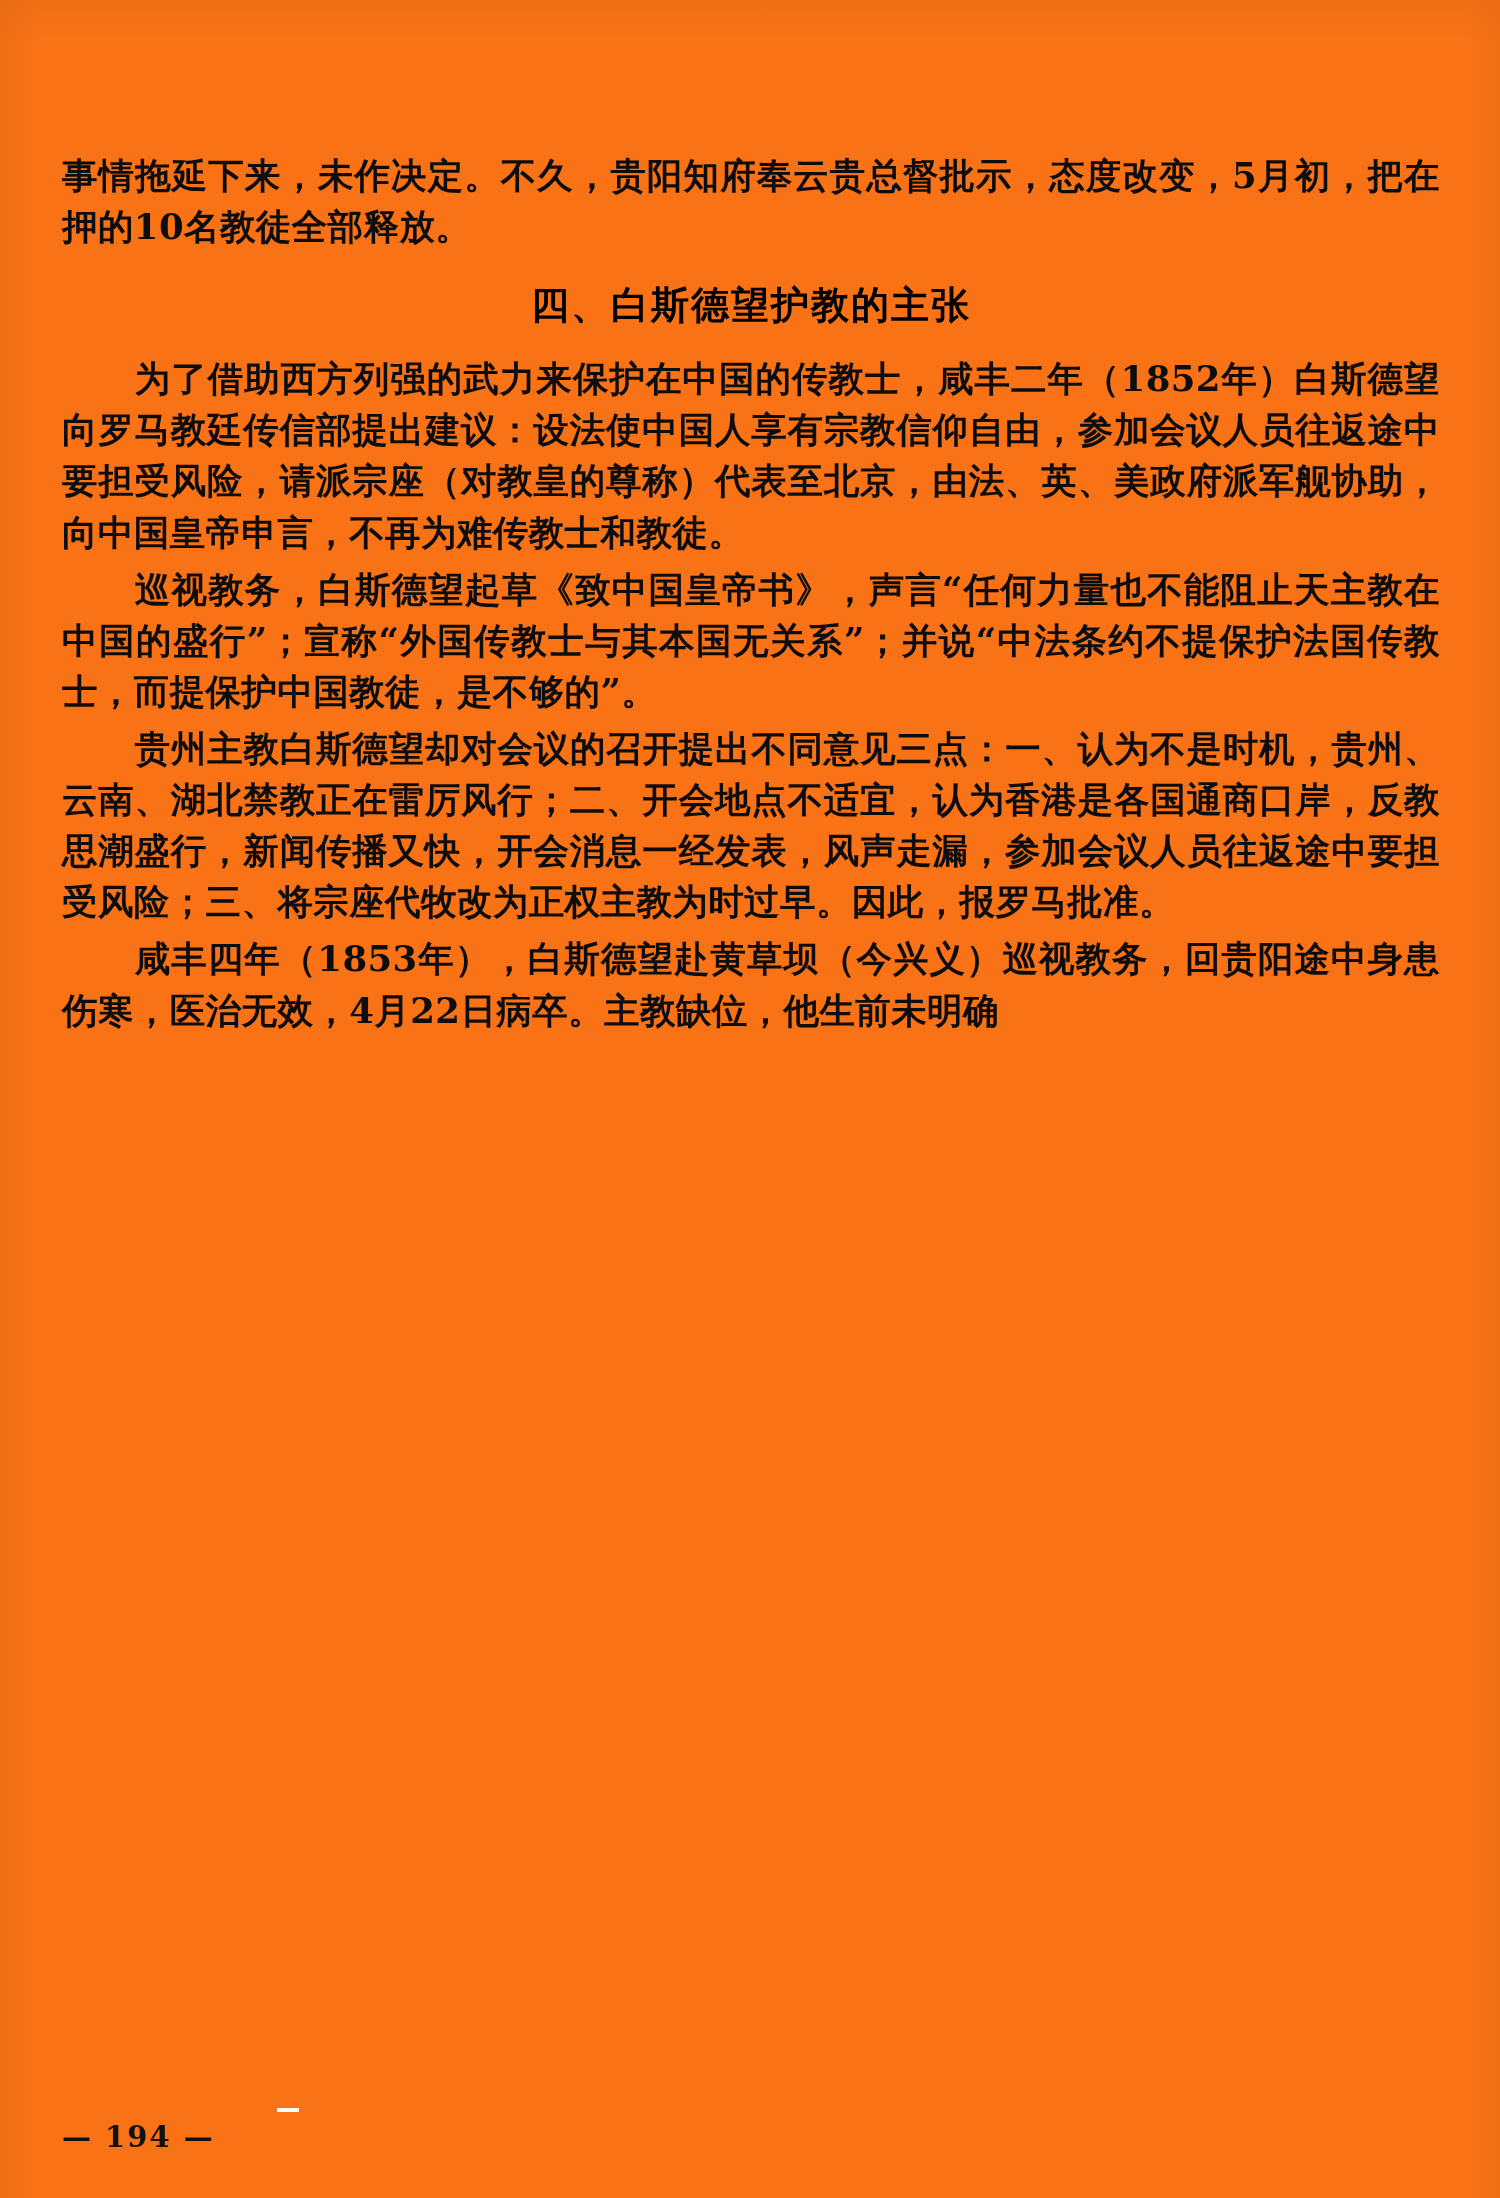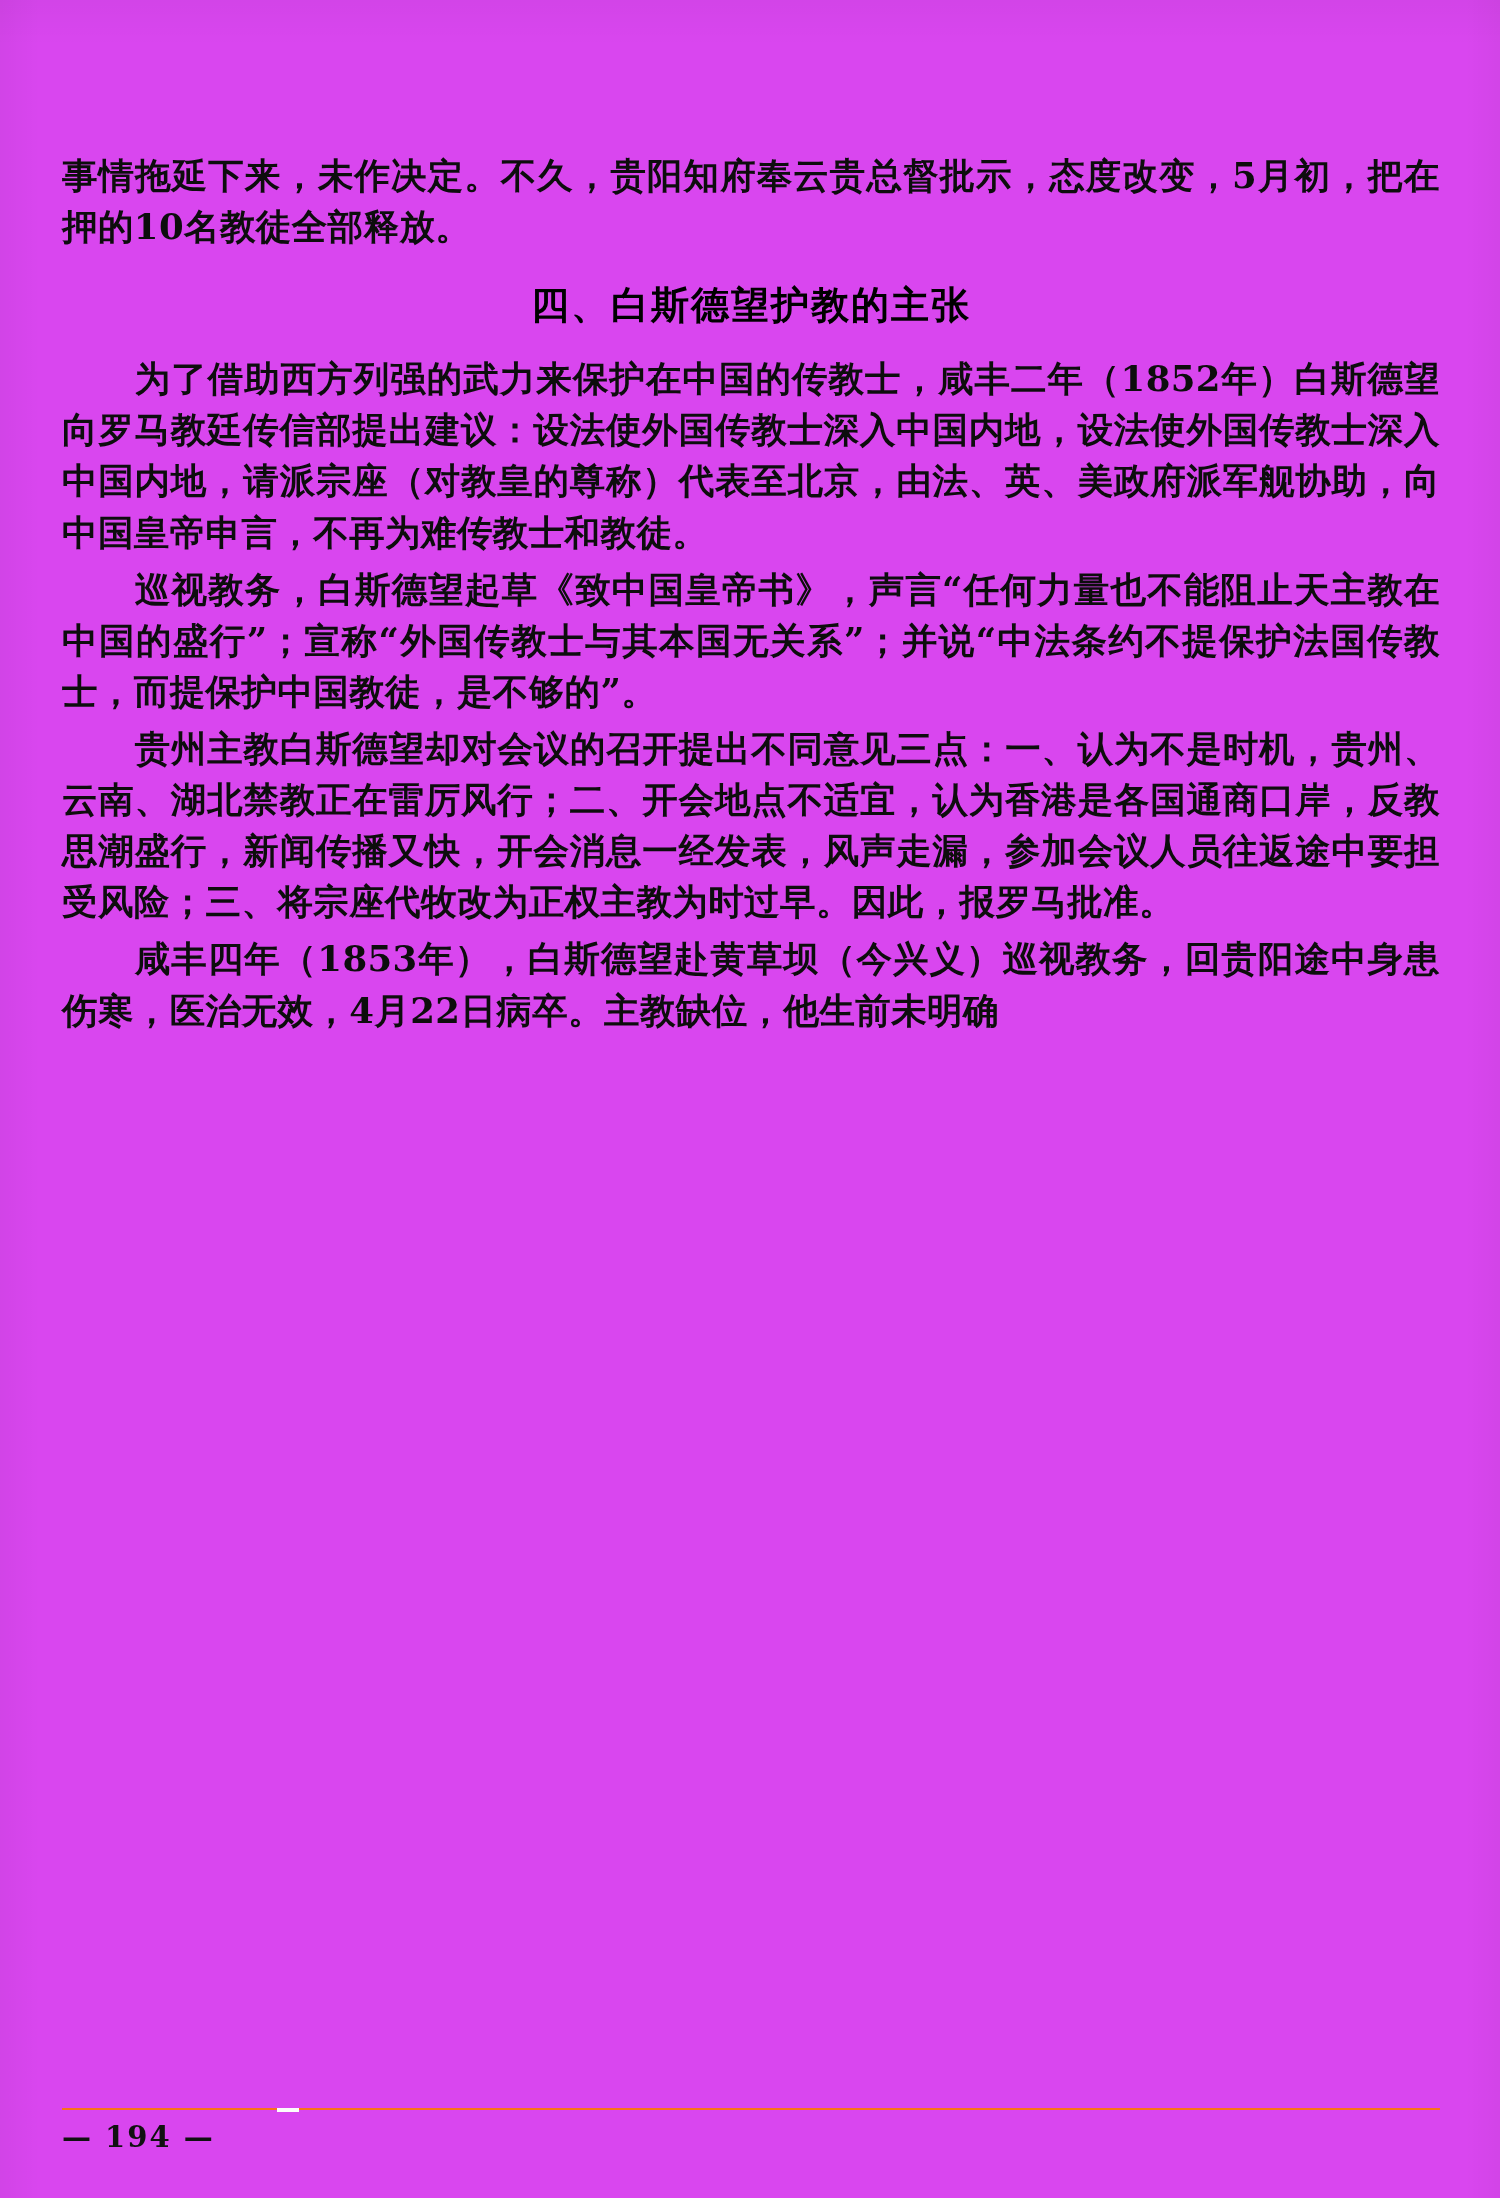--- a/index.html
+++ b/index.html
@@ -13,21 +13,21 @@
     font-family: "DejaVu Serif", "Liberation Serif", serif;
     color: #101010;
     position: relative;
     overflow: hidden;
   }
   .page {
     position: absolute;
     left: 0; top: 0;
     width: 1500px;
     height: 2198px;
-    background: #d946ef;
+    background: #f97316;
   }
   
   .page::before {
     content: "";
     position: absolute;
     inset: 0;
     background:
       linear-gradient(to right, rgba(0,0,0,0.035) 0px, rgba(0,0,0,0) 40px),
       linear-gradient(to left, rgba(0,0,0,0.03) 0px, rgba(0,0,0,0) 35px),
       linear-gradient(to bottom, rgba(0,0,0,0.03) 0px, rgba(0,0,0,0) 45px);
@@ -87,21 +87,21 @@
 </head>
 <body>
 
 <div class="page">
   <div class="content">
 
     <p class="para">事情拖延下来，未作决定。不久，贵阳知府奉云贵总督批示，态度改变，5月初，把在押的10名教徒全部释放。</p>
 
     <h2 class="section">四、白斯德望护教的主张</h2>
 
-    <p class="para indent">为了借助西方列强的武力来保护在中国的传教士，咸丰二年（1852年）白斯德望向罗马教廷传信部提出建议：设法使外国传教士深入中国内地，设法使外国传教士深入中国内地，请派宗座（对教皇的尊称）代表至北京，由法、英、美政府派军舰协助，向中国皇帝申言，不再为难传教士和教徒。</p>
+    <p class="para indent">为了借助西方列强的武力来保护在中国的传教士，咸丰二年（1852年）白斯德望向罗马教廷传信部提出建议：设法使中国人享有宗教信仰自由，参加会议人员往返途中要担受风险，请派宗座（对教皇的尊称）代表至北京，由法、英、美政府派军舰协助，向中国皇帝申言，不再为难传教士和教徒。</p>
 
     <p class="para indent">巡视教务，白斯德望起草《致中国皇帝书》，声言“任何力量也不能阻止天主教在中国的盛行”；宣称“外国传教士与其本国无关系”；并说“中法条约不提保护法国传教士，而提保护中国教徒，是不够的”。</p>
 
 
     <p class="para indent">贵州主教白斯德望却对会议的召开提出不同意见三点：一、认为不是时机，贵州、云南、湖北禁教正在雷厉风行；二、开会地点不适宜，认为香港是各国通商口岸，反教思潮盛行，新闻传播又快，开会消息一经发表，风声走漏，参加会议人员往返途中要担受风险；三、将宗座代牧改为正权主教为时过早。因此，报罗马批准。</p>
 
 
     <p class="para indent">咸丰四年（1853年），白斯德望赴黄草坝（今兴义）巡视教务，回贵阳途中身患伤寒，医治无效，4月22日病卒。主教缺位，他生前未明确</p>
 
   </div>

